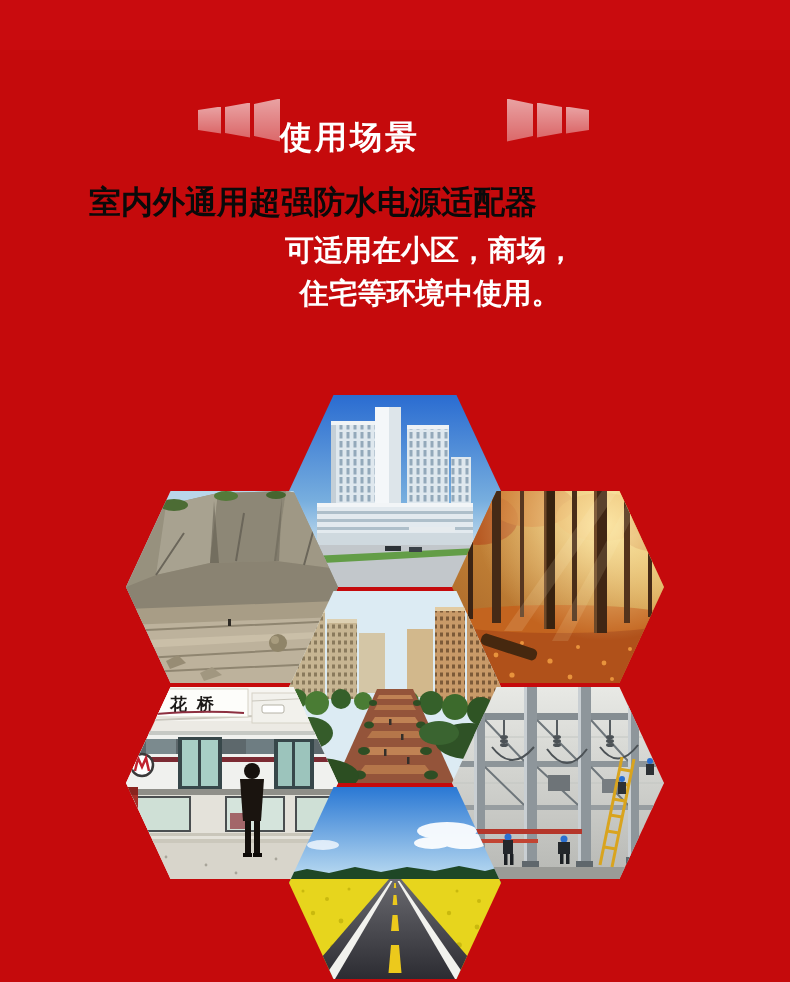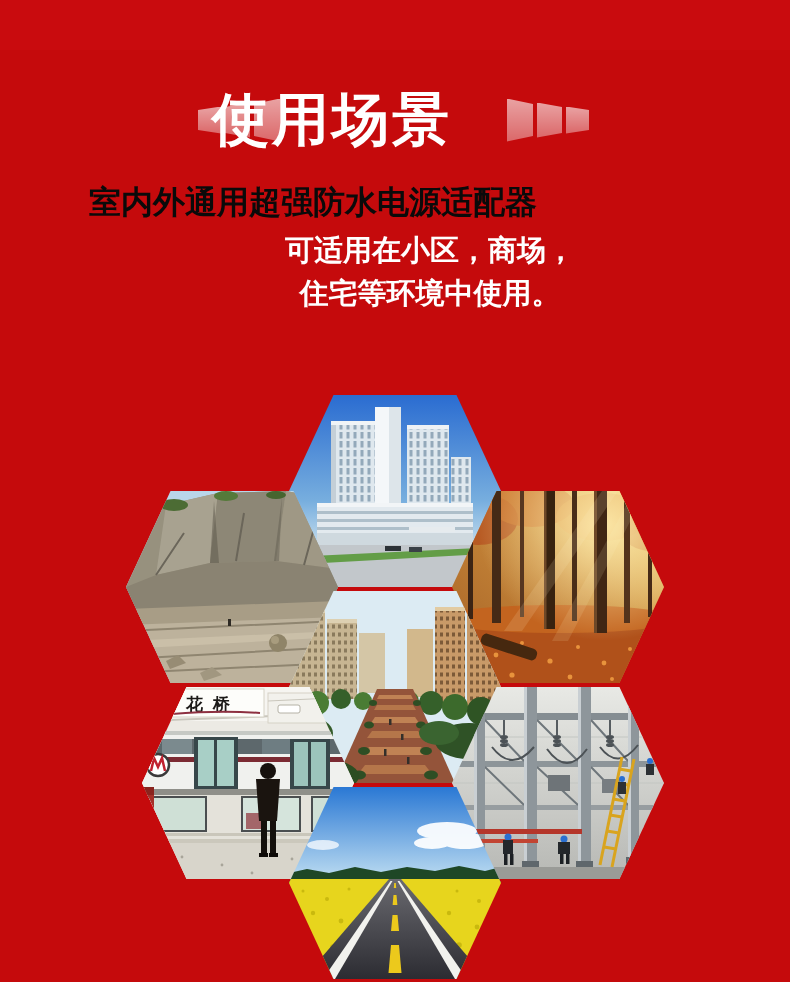--- a/index.html
+++ b/index.html
@@ -5,21 +5,21 @@
   html,body{margin:0;padding:0;background:#fff;}
   .page{
     position:relative;width:790px;height:982px;overflow:hidden;
     background:#c50a0c;
     font-family:"Liberation Sans","DejaVu Sans",sans-serif;
   }
   .top-band{position:absolute;left:0;top:0;width:790px;height:50px;background:#c90b0e;}
   
   .title{
     position:absolute;left:0;top:90px;width:664px;text-align:center;
-    font-size:57px;line-height:58px;font-weight:bold;color:#ffffff;letter-spacing:3px;margin:0;
+    font-size:32px;line-height:58px;font-weight:bold;color:#ffffff;letter-spacing:3px;margin:18px;
   }
   .deco{position:absolute;top:97px;height:46px;display:flex;align-items:center;gap:4px;}
   .deco-left{left:198px;}
   .deco-right{left:507px;}
   .panel{background:linear-gradient(180deg,rgba(255,255,255,.62),rgba(255,255,255,.38));}
   .deco-left  .panel{clip-path:polygon(0 13%,100% 0,100% 100%,0 87%);}
   .deco-right .panel{clip-path:polygon(0 0,100% 13%,100% 87%,0 100%);}
   .p-s{width:23px;height:27px;}
   .p-m{width:25px;height:35px;}
   .p-l{width:26px;height:43px;}
@@ -34,21 +34,21 @@
   
   .hex{
     position:absolute;width:212px;height:192px;overflow:hidden;
     clip-path:polygon(21% 0,79% 0,100% 50%,79% 100%,21% 100%,0 50%);
   }
   .hex svg{display:block;width:212px;height:192px;}
   .hex-building{left:289px;top:395px;}
   .hex-rock{left:126px;top:491px;}
   .hex-forest{left:452px;top:491px;}
   .hex-community{left:289px;top:591px;}
-  .hex-subway{left:142px;top:687px;}
+  .hex-subway{left:126px;top:687px;}
   .hex-electric{left:452px;top:687px;}
   .hex-road{left:289px;top:787px;}
   .sign-text{font-family:"Liberation Sans","DejaVu Sans",sans-serif;font-weight:bold;}
 </style>
 </head>
 <body>
 
 <div class="page">
   <div class="top-band"></div>
 

